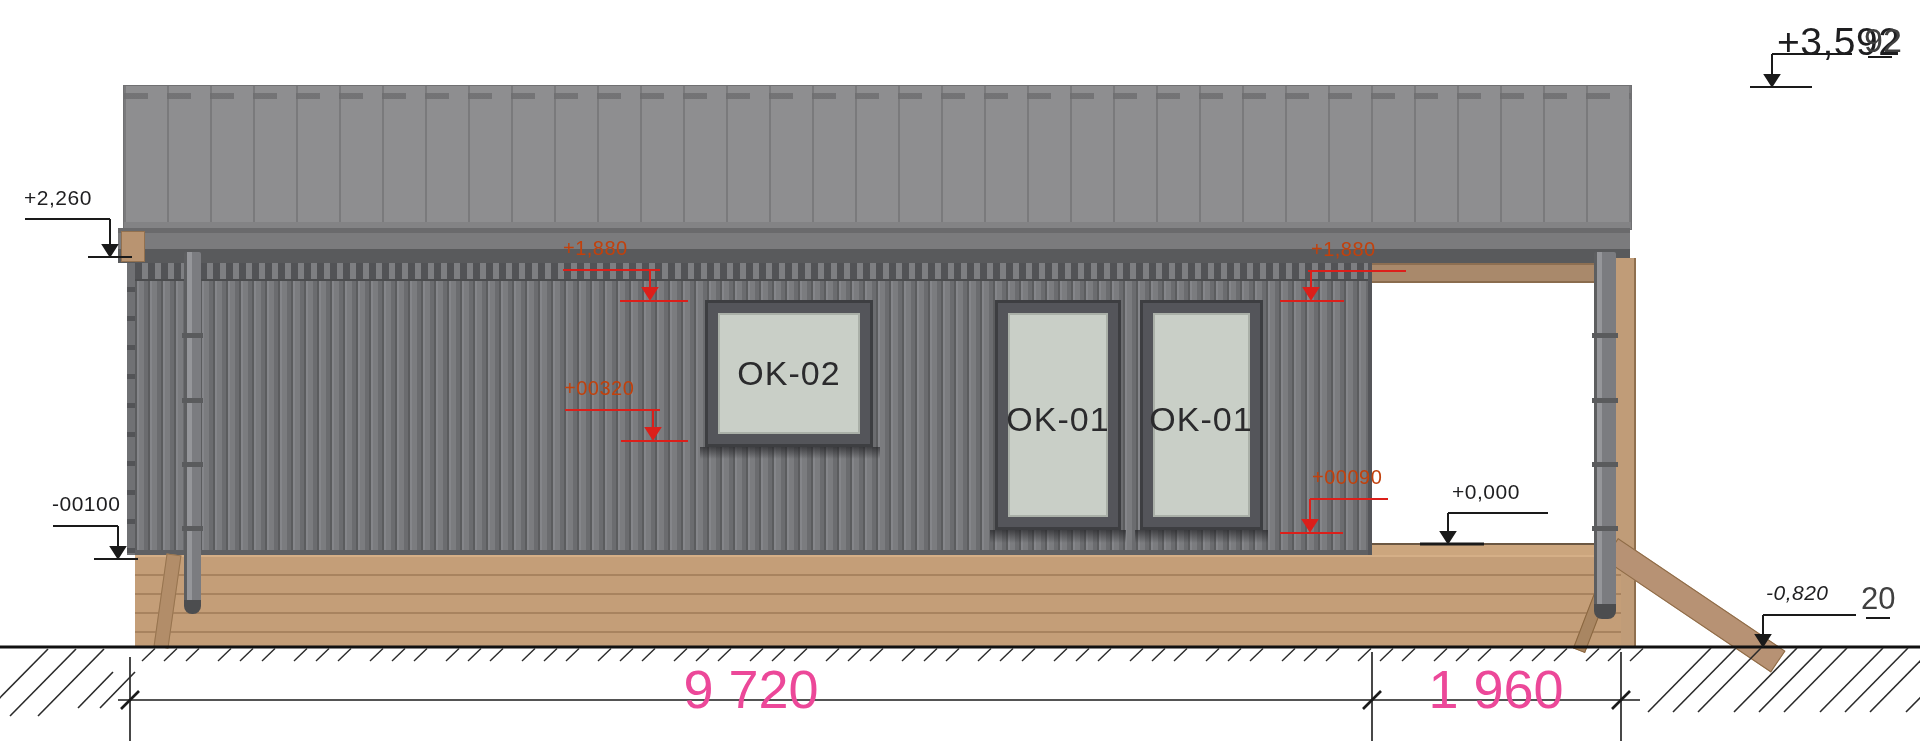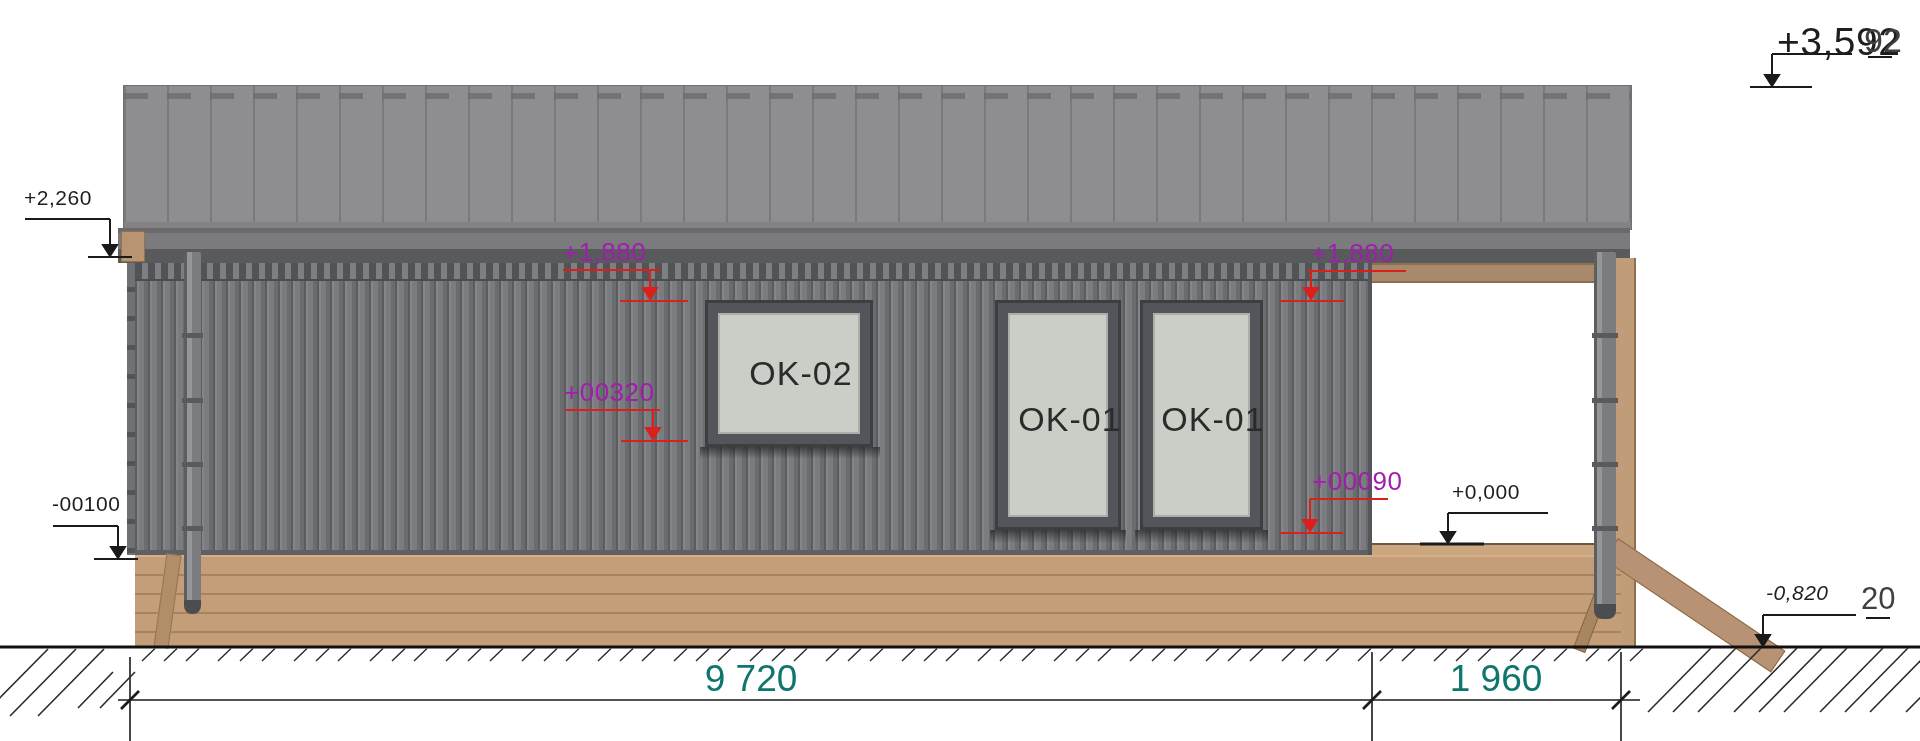--- a/index.html
+++ b/index.html
@@ -23,21 +23,21 @@
   .wall-tabs{left:0;top:0;width:100%;height:16px;
         background:repeating-linear-gradient(90deg,#525356 0 7px,#7e7f82 7px 13px);}
   .wall-rail{left:0;top:16px;width:100%;height:2px;background:#4b4c4e;}
   .wall-foot{left:0;bottom:0;width:100%;height:5px;background:#5f6063;}
   .corner-trim{left:127px;top:263px;width:8px;height:292px;
         background:repeating-linear-gradient(180deg,#707174 0 24px,#535457 24px 29px);}
 
   .window{background:#54555a;border:3px solid #3d3e41;box-sizing:border-box;}
   .glass{position:absolute;inset:10px;background:#c9cfc7;box-shadow:inset 0 0 0 2px #aab0a8;}
   .win-label{color:#2b2b2d;font-size:34px;letter-spacing:1px;white-space:nowrap;
-        transform:translate(-50%,-50%);margin-left:12px;}
+        transform:translate(-50%,-50%);}
   .sill-shadow{background:linear-gradient(180deg,rgba(32,32,35,.65),rgba(32,32,35,0));}
 
   .beam{left:1372px;top:263px;width:258px;height:20px;background:#a9896b;
         border-top:2px solid #8d6f52;border-bottom:2px solid #8a6c4e;box-sizing:border-box;}
   .post{left:1608px;top:258px;width:28px;height:390px;background:#c09c78;
         border-left:2px solid #a17e5b;border-right:2px solid #8f6f4e;box-sizing:border-box;}
   .pipe{background:linear-gradient(90deg,#5d5e60 0 3px,#95969a 3px 8px,#7b7c80 8px 100%);
         border-radius:2px;}
   .pipe-right{left:1594px;top:252px;width:22px;height:356px;}
   .pipe-left{left:184px;top:252px;width:17px;height:352px;}
@@ -50,23 +50,23 @@
   .deck{left:1372px;top:543px;width:249px;height:14px;background:#cca67e;
         border-top:2px solid #6b5742;box-sizing:border-box;}
   .brace{background:#b28d69;border:1px solid #97744f;box-sizing:border-box;}
   .skirt-brace-left{left:160px;top:554px;width:15px;height:94px;transform:rotate(8deg);}
   .ramp{left:1618px;top:538px;width:202px;height:26px;transform-origin:0 0;transform:rotate(34deg);
         background:#b79274;border:1px solid #8f6c47;box-sizing:border-box;}
   .brace-post{left:1585px;top:583px;width:13px;height:70px;transform:rotate(21deg);background:#a98662;border:1px solid #8a663f;box-sizing:border-box;}
 
   
   .lvl{white-space:nowrap;color:#1e1e20;font-size:21px;letter-spacing:.5px;}
-  .lvl.red{color:#a21caf;font-size:26px;}
+  .lvl.red{color:#c2410c;font-size:20px;}
   .frag{white-space:nowrap;color:#404040;font-size:31px;}
-  .dim-text{white-space:nowrap;color:#0f766e;font-size:37px;transform:translateX(-50%);}
+  .dim-text{white-space:nowrap;color:#ec4899;font-size:54px;transform:translateX(-50%);}
 
   svg.overlay{position:absolute;left:0;top:0;pointer-events:none;}
 </style>
 </head>
 <body>
 
 <div class="scene">
 
   <div class="abs roof">
     <div class="abs roof-dashes"></div>

